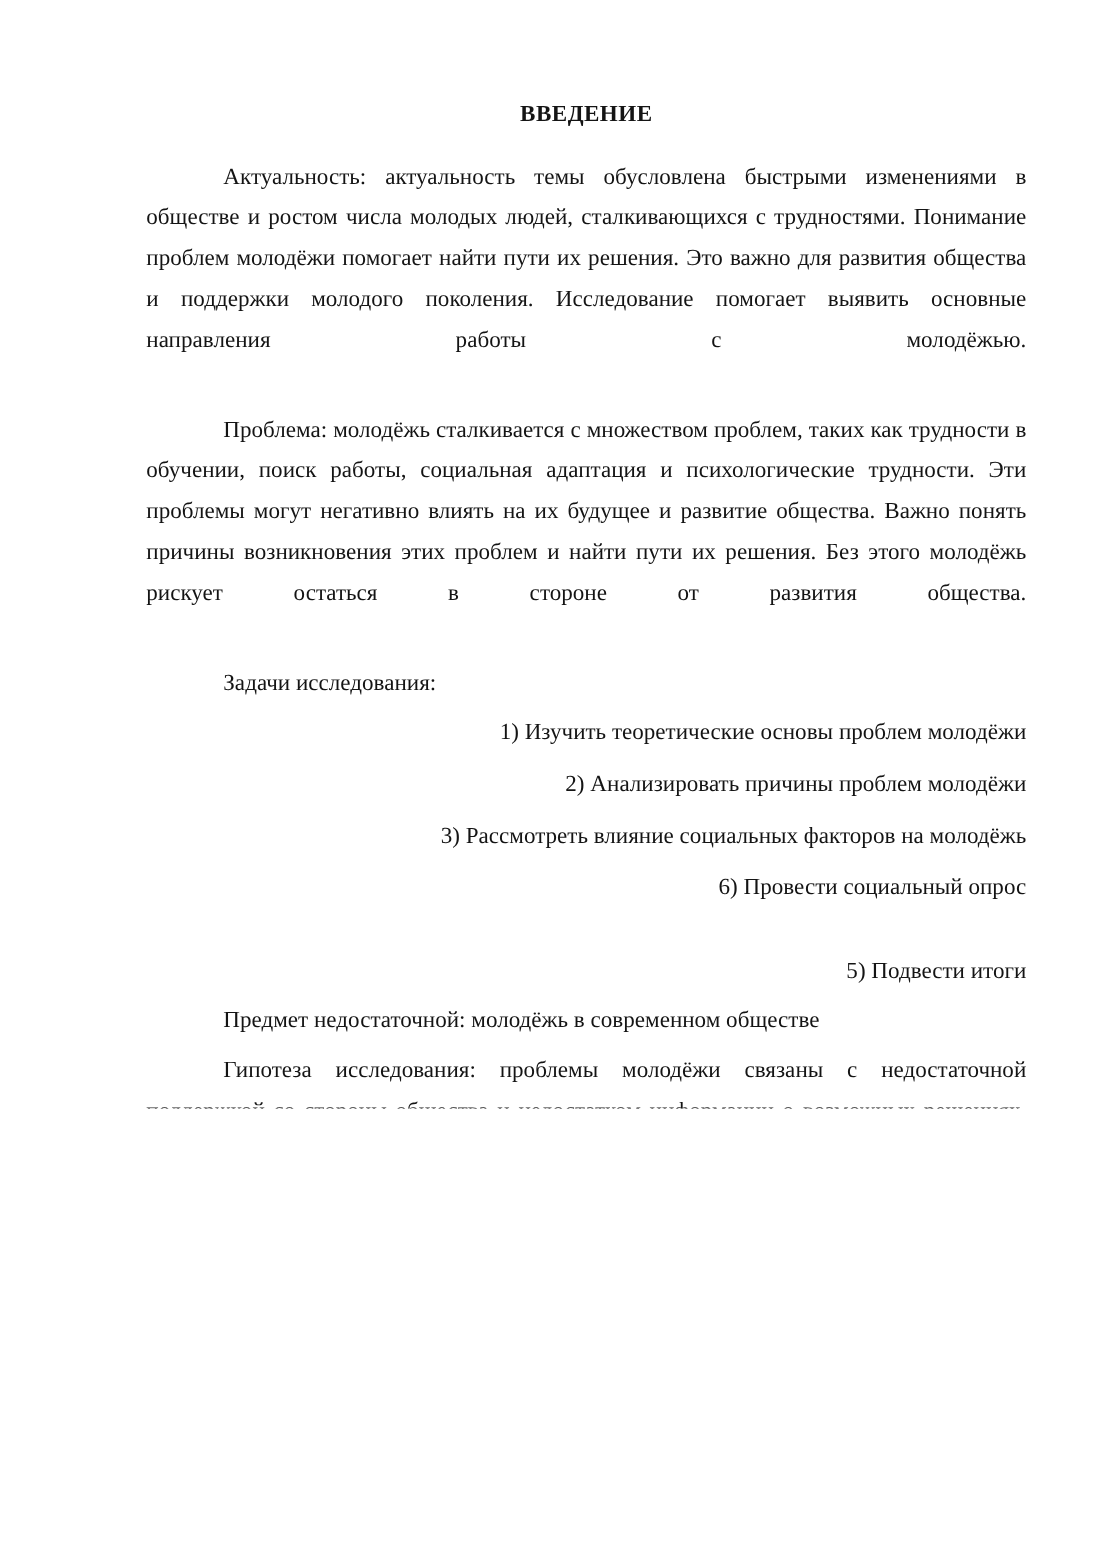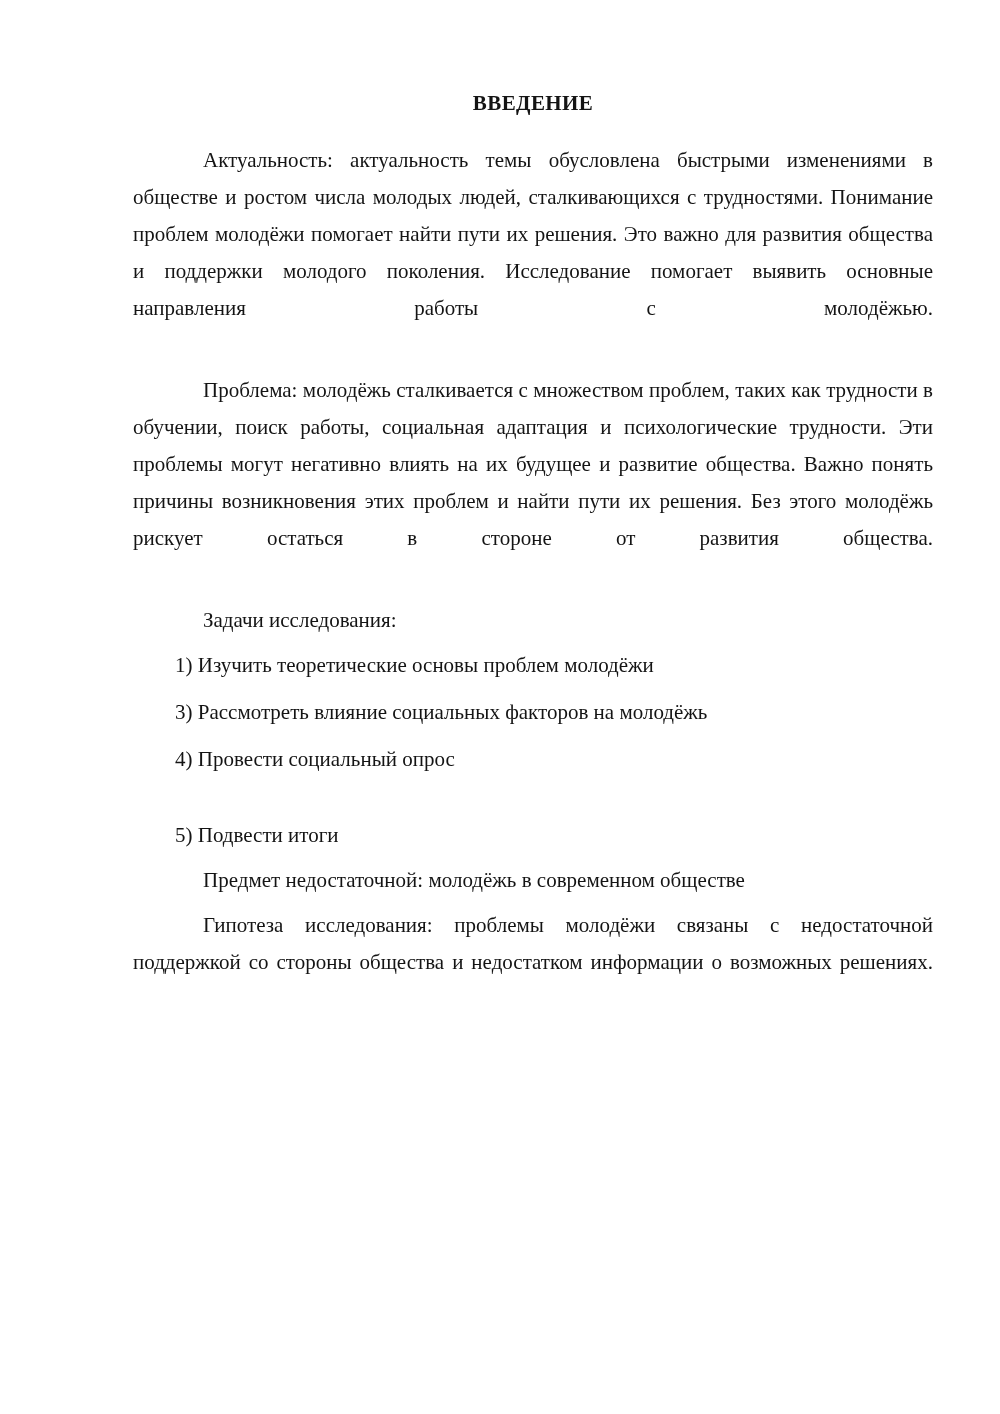--- a/index.html
+++ b/index.html
@@ -68,21 +68,21 @@
 
   .numbered-list {
     list-style: none;
     margin: 0 0 8px 0;
     padding: 0;
   }
 
   .numbered-list .list-item {
     font-size: 21px;
     line-height: 37px;
-    text-align: left;
+    text-align: right;
     padding-left: 42px;
     margin: 0 0 10px 0;
   }
 
   .numbered-list .list-item:last-child {
     margin-bottom: 0;
     margin-top: 39px;
   }
 
   .page-number {
@@ -107,22 +107,23 @@
 
     <p class="para">Актуальность: актуальность темы обусловлена быстрыми изменениями в обществе и ростом числа молодых людей, сталкивающихся с трудностями. Понимание проблем молодёжи помогает найти пути их решения. Это важно для развития общества и поддержки молодого поколения. Исследование помогает выявить основные направления работы с молодёжью.</p>
 
     <p class="para">Проблема: молодёжь сталкивается с множеством проблем, таких как трудности в обучении, поиск работы, социальная адаптация и психологические трудности. Эти проблемы могут негативно влиять на их будущее и развитие общества. Важно понять причины возникновения этих проблем и найти пути их решения. Без этого молодёжь рискует остаться в стороне от развития общества.</p>
 
 
     <p class="label-line">Задачи исследования:</p>
 
     <ol class="numbered-list">
       <li class="list-item">1) Изучить теоретические основы проблем молодёжи</li>
+      <li class="list-item">2) Анализировать причины проблем молодёжи</li>
       <li class="list-item">3) Рассмотреть влияние социальных факторов на молодёжь</li>
-      <li class="list-item">4) Провести социальный опрос</li>
+      <li class="list-item">6) Провести социальный опрос</li>
       <li class="list-item">5) Подвести итоги</li>
     </ol>
 
 
     <p class="para no-stretch">Предмет недостаточной: молодёжь в современном обществе</p>
 
     <p class="para">Гипотеза исследования: проблемы молодёжи связаны с недостаточной поддержкой со стороны общества и недостатком информации о возможных решениях.</p>
 
 
     <ol class="numbered-list">

